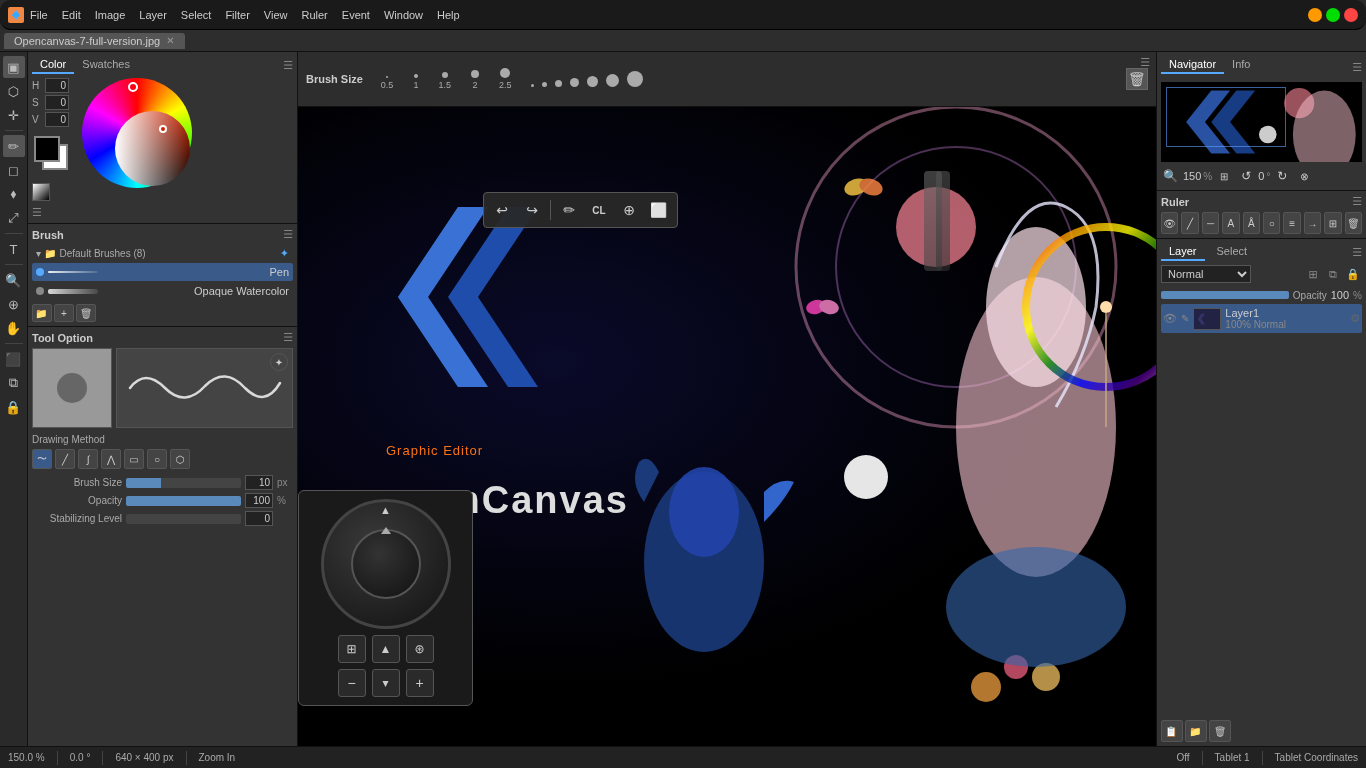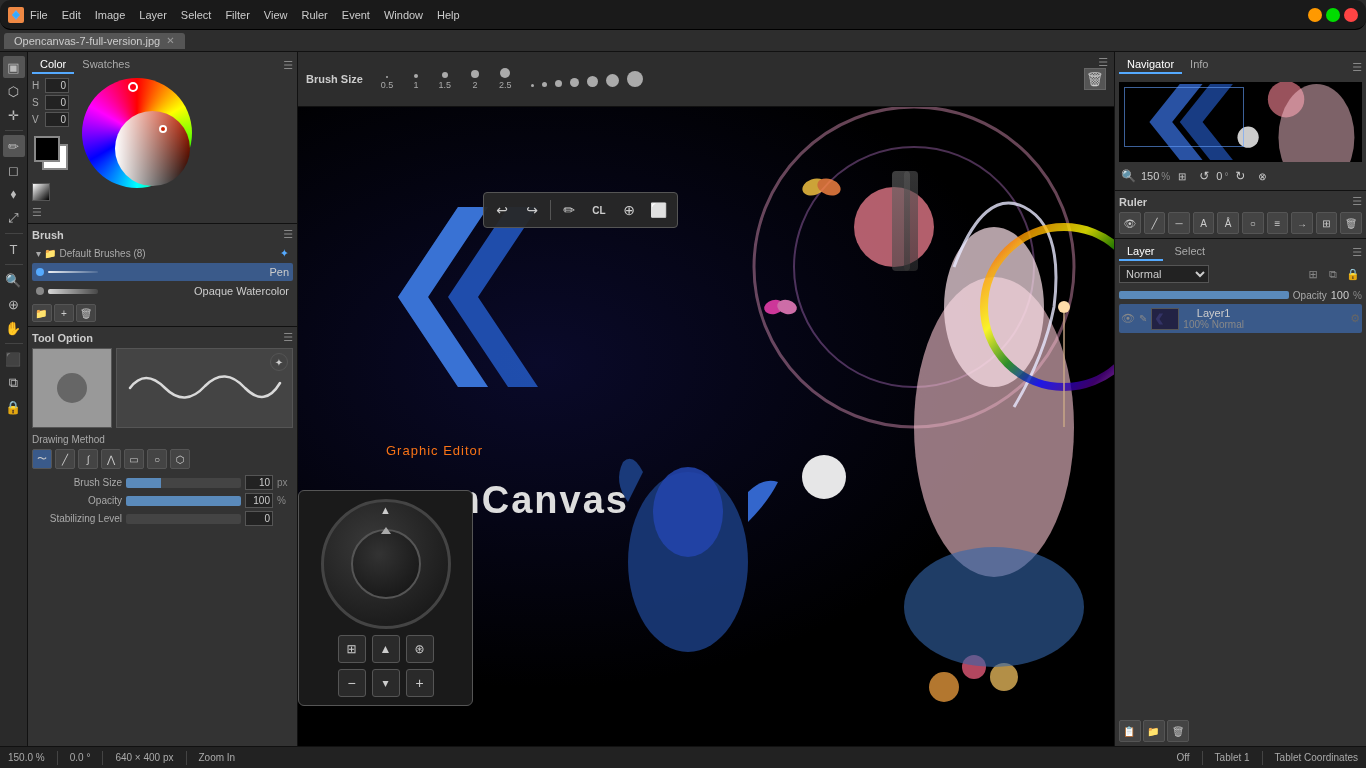--- a/index.html
+++ b/index.html
@@ -104,21 +104,21 @@
     
     #jog-dial-popup { position: absolute; bottom: 40px; left: 0; width: 175px; background: #1a1a1a; border: 1px solid #555; border-radius: 6px; padding: 8px; display: flex; flex-direction: column; align-items: center; gap: 6px; }
     #jog-dial { width: 130px; height: 130px; border-radius: 50%; background: radial-gradient(circle at 40% 35%, #3a3a3a, #111); border: 3px solid #444; position: relative; display: flex; align-items: center; justify-content: center; }
     #jog-dial-inner { width: 70px; height: 70px; border-radius: 50%; background: radial-gradient(circle at 40% 35%, #333, #111); border: 2px solid #555; position: relative; }
     #jog-dial-up-mark { position: absolute; top: -4px; left: 50%; transform: translateX(-50%); width: 0; height: 0; border-left: 5px solid transparent; border-right: 5px solid transparent; border-bottom: 7px solid #aaa; }
     #jog-dial-buttons { display: flex; gap: 6px; }
     .jog-icon-btn { width: 28px; height: 28px; background: #2a2a2a; border: 1px solid #555; border-radius: 3px; color: #ccc; cursor: pointer; font-size: 12px; display: flex; align-items: center; justify-content: center; }
     #jog-zoom-row { display: flex; align-items: center; gap: 6px; width: 100%; justify-content: center; }
 
     
-    #right-panel { width: 252px; background: #333; border-left: 1px solid #111; display: flex; flex-direction: column; }
+    #right-panel { width: 210px; background: #333; border-left: 1px solid #111; display: flex; flex-direction: column; }
 
     
     #navigator-panel { padding: 4px; border-bottom: 1px solid #111; }
     .nav-tabs { display: flex; gap: 0; margin-bottom: 4px; }
     .nav-tab { padding: 2px 8px; color: #aaa; cursor: pointer; font-size: 11px; border-bottom: 2px solid transparent; }
     .nav-tab.active { color: #fff; border-bottom: 2px solid #5af; }
     #nav-preview { width: 100%; height: 80px; background: #222; display: flex; align-items: center; justify-content: center; overflow: hidden; position: relative; }
     #nav-preview-img { width: 100%; height: 100%; background: linear-gradient(135deg, #1a1a4a 0%, #000 50%, #1a1a2a 100%); position: relative; overflow: hidden; }
     #nav-controls { display: flex; align-items: center; gap: 2px; margin-top: 4px; }
     .nav-btn { width: 20px; height: 20px; background: transparent; border: none; color: #ccc; cursor: pointer; font-size: 12px; }
@@ -595,21 +595,21 @@
       <div id="layer-list">
         <div class="layer-item active">
           <span class="layer-eye">👁</span>
           <span class="layer-lock">✎</span>
           <div class="layer-thumb">
             <svg width="28" height="22" viewBox="0 0 28 22">
               <rect width="28" height="22" fill="#224"></rect>
               <polygon points="4,11 8,5 12,5 8,11 12,17 8,17" fill="#336"></polygon>
             </svg>
           </div>
-          <div style="display:flex;flex-direction:column;text-align:center;">
+          <div style="display:flex;flex-direction:column;">
             <span class="layer-name">Layer1</span>
             <span class="layer-extra">100% Normal</span>
           </div>
           <span class="layer-settings">⚙</span>
         </div>
       </div>
 
       <div id="layer-actions">
         <button class="layer-action-btn" title="New Layer">📋</button>
         <button class="layer-action-btn" title="New Folder">📁</button>

